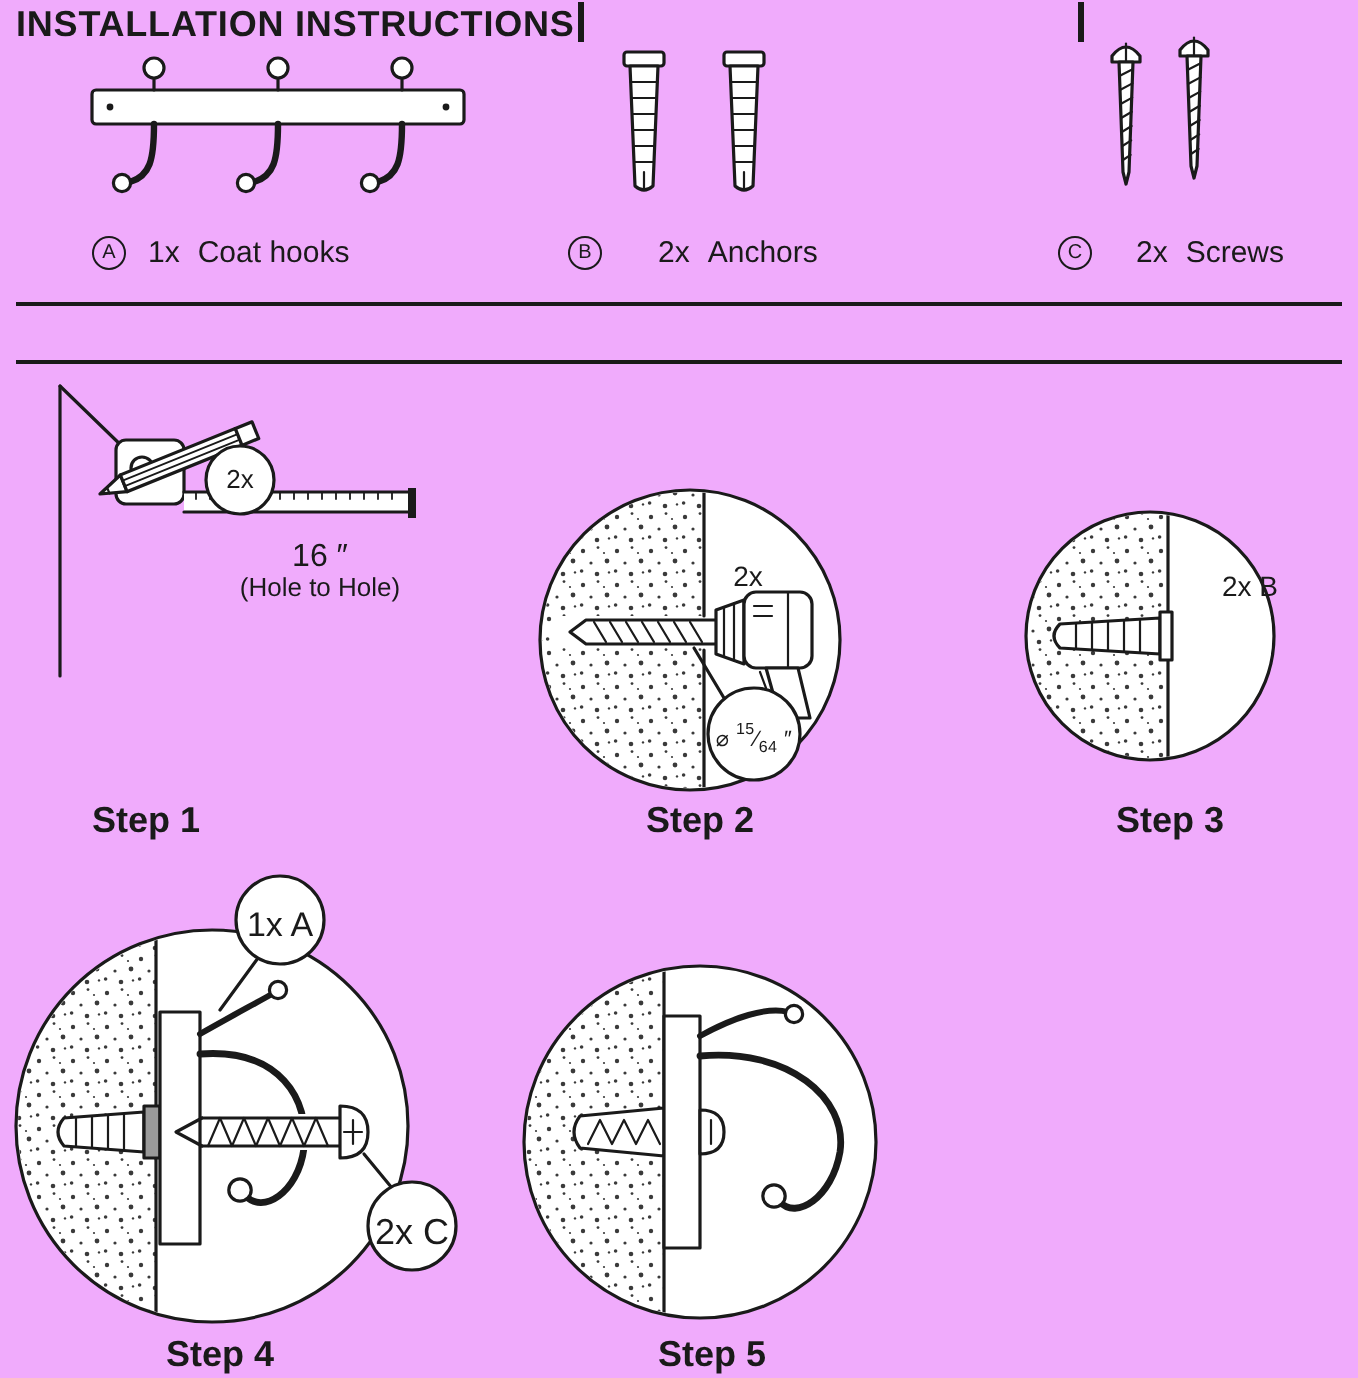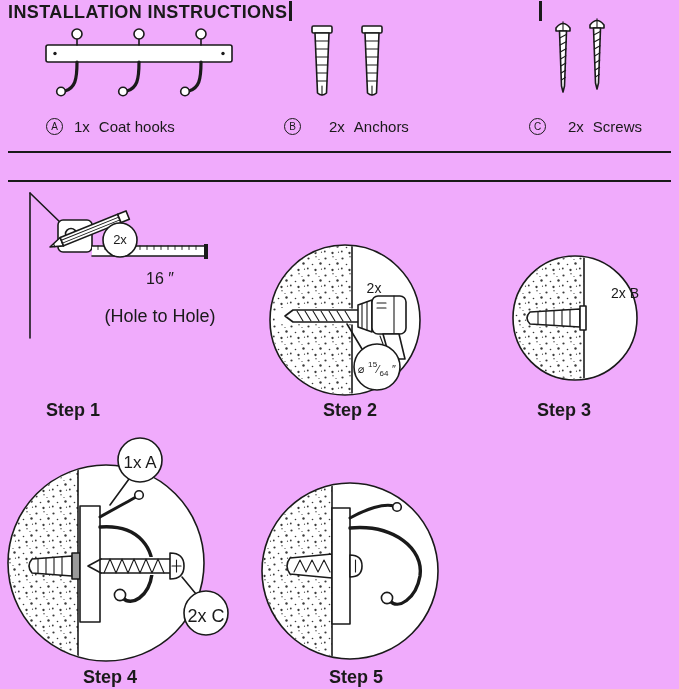--- a/index.html
+++ b/index.html
@@ -240,29 +240,29 @@
     <span class="badge" style="margin-right:22px">C</span>
     <span class="qty">2x</span>
     <span>Screws</span>
   </div>
 
   <div class="hr" style="top:151px"></div>
   <div class="hr" style="top:180px"></div>
 
   <span class="txt center" style="left:103px; top:232px; width:34px; font-size:13px">2x</span>
   <span class="txt center" style="left:128px; top:270px; width:64px; font-size:16px">16 ″</span>
-  <span class="txt center" style="left:103px; top:306px; width:114px; font-size:18px">(Hole to Hole)</span>
+  <span class="txt center" style="left:103px; top:286px; width:114px; font-size:13px">(Hole to Hole)</span>
 
   <span class="txt center" style="left:356px; top:280px; width:36px; font-size:14px">2x</span>
   <span class="txt center frac" style="left:353px; top:360px; width:48px; font-size:11px"><span>⌀</span>&nbsp;<sup>15</sup><span>⁄</span><sub>64</sub>&nbsp;<span>″</span></span>
 
   <span class="txt center" style="left:598px; top:285px; width:54px; font-size:14px">2x B</span>
 
   <span class="txt center" style="left:118px; top:453px; width:44px; font-size:17px">1x A</span>
   <span class="txt center" style="left:184px; top:606px; width:44px; font-size:18px">2x C</span>
 
   <span class="step-label" style="left:46px;  top:400px">Step 1</span>
   <span class="step-label" style="left:323px; top:400px">Step 2</span>
-  <span class="step-label" style="left:537px; top:400px">Step 3</span>
+  <span class="step-label" style="left:558px; top:400px">Step 3</span>
   <span class="step-label" style="left:83px;  top:667px">Step 4</span>
   <span class="step-label" style="left:329px; top:667px">Step 5</span>
 
 </div>
 
 </body></html>

